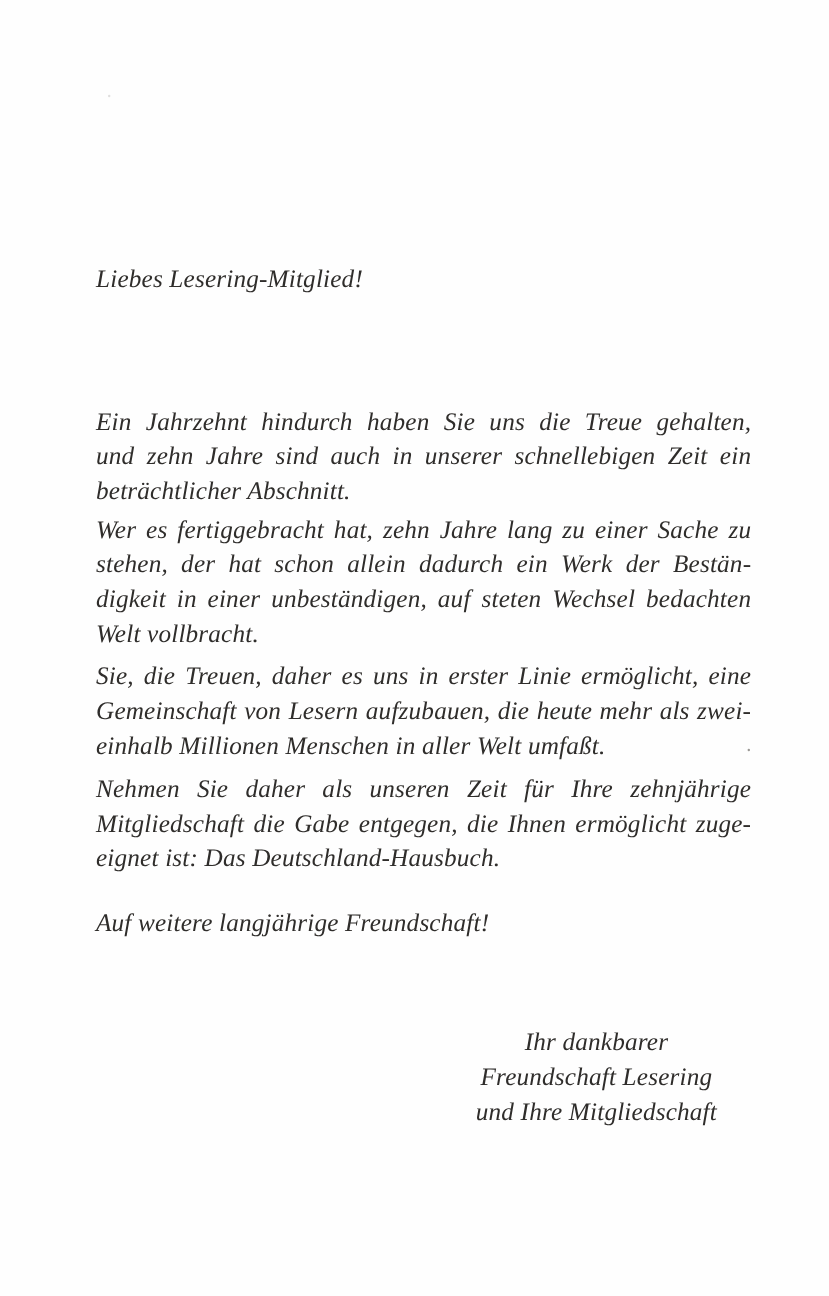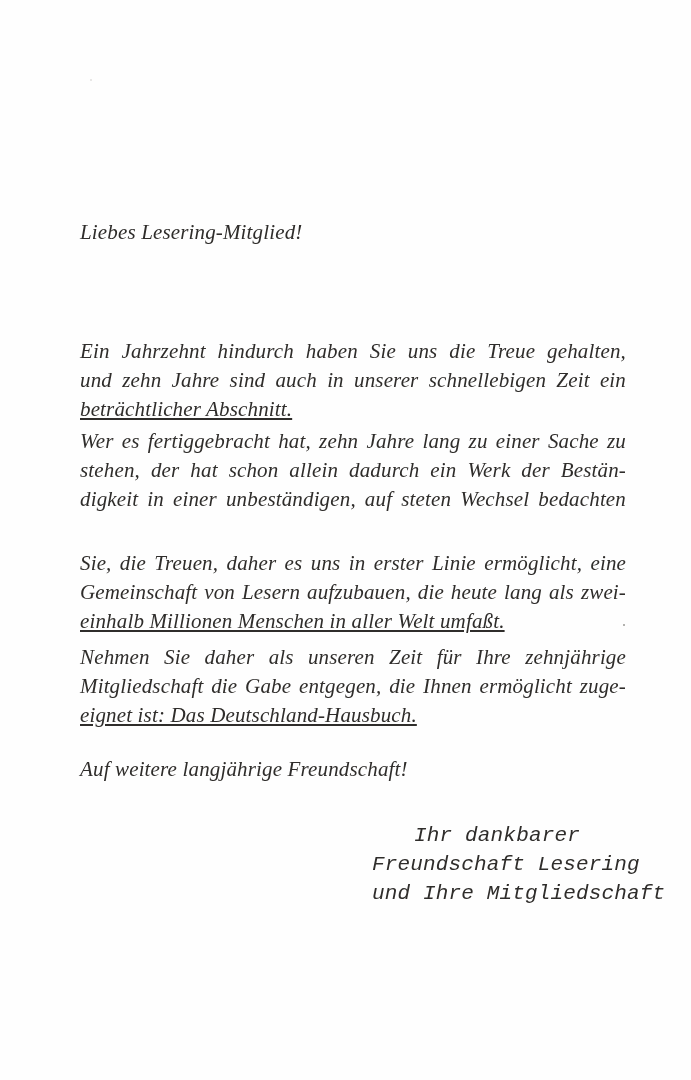--- a/index.html
+++ b/index.html
@@ -42,38 +42,36 @@
     }
     .line {
       display: block;
       height: 29px;
       line-height: 29px;
       text-align: justify;
       text-align-last: justify;
     }
     .line.last {
       text-align-last: left;
-      text-decoration: underline;
     }
     .p1 { top: 293px; }
     .p2 { top: 383px; }
     .p3 { top: 505px; }
     .p4 { top: 599px; }
     .closing {
       position: absolute;
       left: 80px;
       top: 713px;
     }
     .signature {
       position: absolute;
       left: 372px;
       width: 250px;
-      top: 777px;
+      top: 810px;
       text-align: center;
-      font-family: Liberation Mono, monospace;
     }
     .signature .sig-line {
       display: block;
       height: 29px;
       line-height: 29px;
     }
     .speck {
       position: absolute;
       width: 2px; height: 2px;
       border-radius: 1px;
@@ -90,25 +88,26 @@
   <div class="text body-block p1">
     <span class="line">Ein Jahrzehnt hindurch haben Sie uns die Treue gehalten,</span>
     <span class="line">und zehn Jahre sind auch in unserer schnellebigen Zeit ein</span>
     <span class="line last">beträchtlicher Abschnitt.</span>
   </div>
 
   <div class="text body-block p2">
     <span class="line">Wer es fertiggebracht hat, zehn Jahre lang zu einer Sache zu</span>
     <span class="line">stehen, der hat schon allein dadurch ein Werk der Bestän-</span>
     <span class="line">digkeit in einer unbeständigen, auf steten Wechsel bedachten</span>
+    <span class="line last">Welt vollbracht.</span>
   </div>
 
   <div class="text body-block p3">
     <span class="line">Sie, die Treuen, daher es uns in erster Linie ermöglicht, eine</span>
-    <span class="line">Gemeinschaft von Lesern aufzubauen, die heute lang als zwei-</span>
+    <span class="line">Gemeinschaft von Lesern aufzubauen, die heute mehr als zwei-</span>
     <span class="line last">einhalb Millionen Menschen in aller Welt umfaßt.</span>
   </div>
 
   <div class="text body-block p4">
     <span class="line">Nehmen Sie daher als unseren Zeit für Ihre zehnjährige</span>
     <span class="line">Mitgliedschaft die Gabe entgegen, die Ihnen ermöglicht zuge-</span>
     <span class="line last">eignet ist: Das Deutschland-Hausbuch.</span>
   </div>
 
   <div class="text closing">Auf weitere langjährige Freundschaft!</div>

